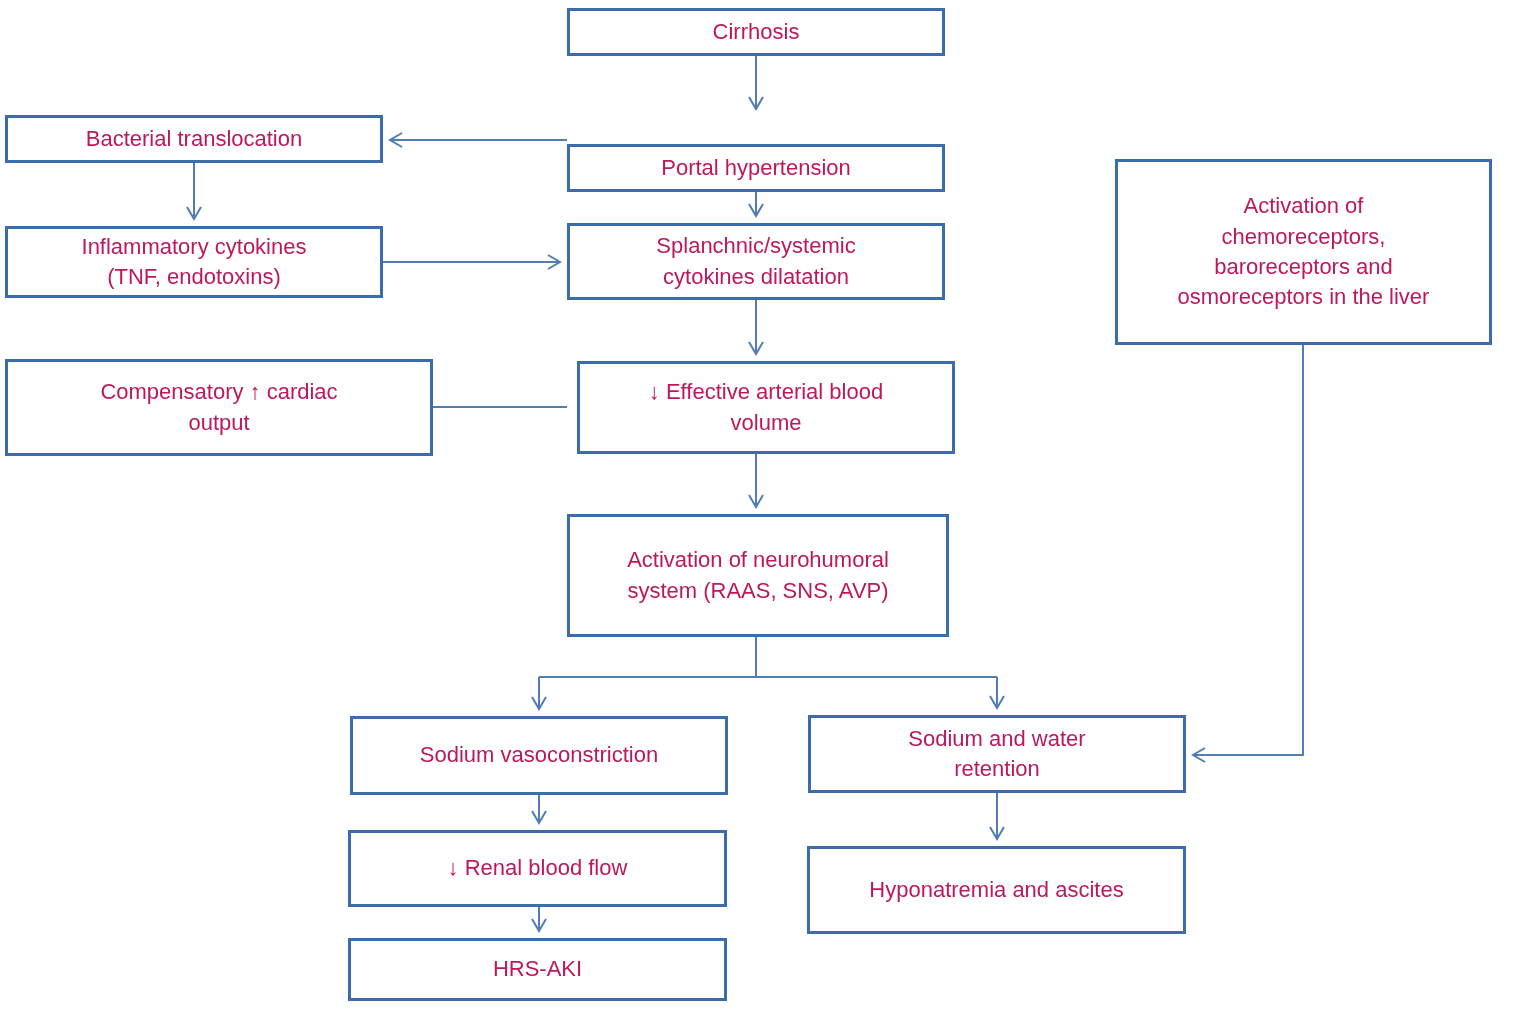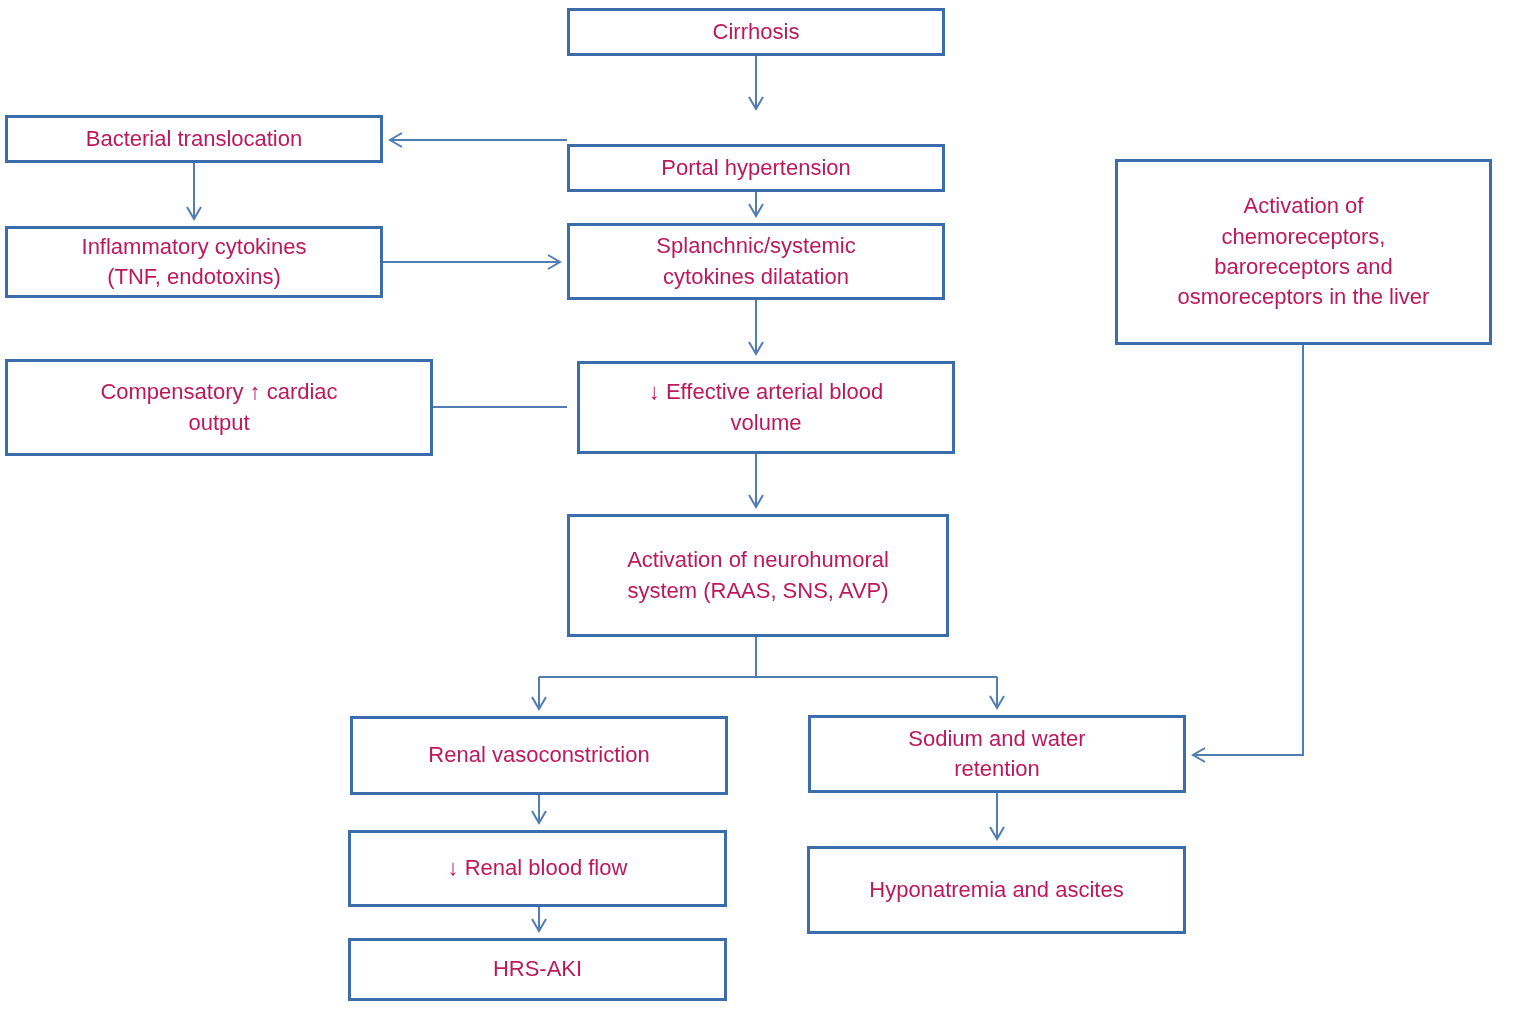--- a/index.html
+++ b/index.html
@@ -124,21 +124,21 @@
     <span class="node-label">↓ Effective arterial blood
 volume</span>
   </div>
 
   <div class="node" id="n-neurohumoral">
     <span class="node-label">Activation of neurohumoral
 system (RAAS, SNS, AVP)</span>
   </div>
 
   <div class="node" id="n-renal-vaso">
-    <span class="node-label">Renal vasoconstriction</span>
+    <span class="node-label">Sodium vasoconstriction</span>
   </div>
 
   <div class="node" id="n-renal-flow">
     <span class="node-label">↓ Renal blood flow</span>
   </div>
 
   <div class="node" id="n-hrs-aki">
     <span class="node-label">HRS-AKI</span>
   </div>
 

